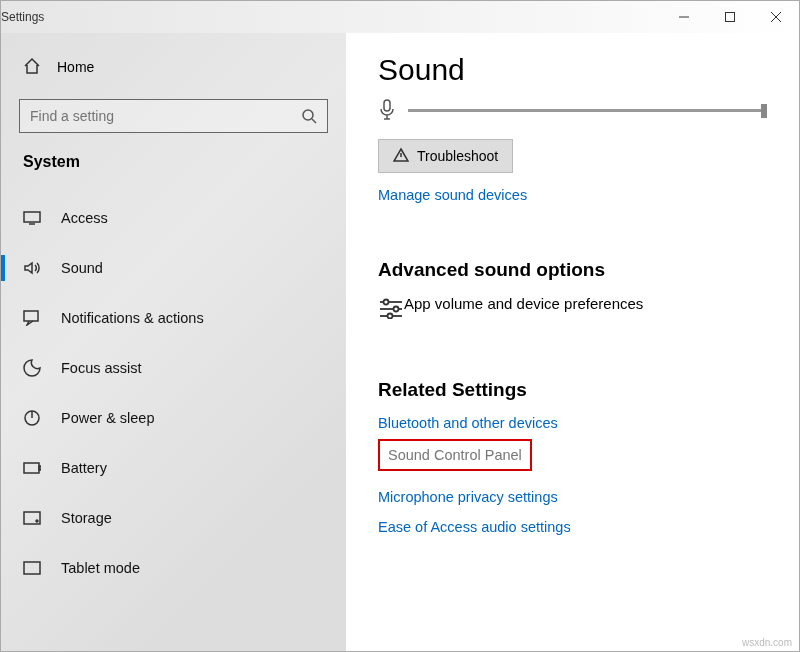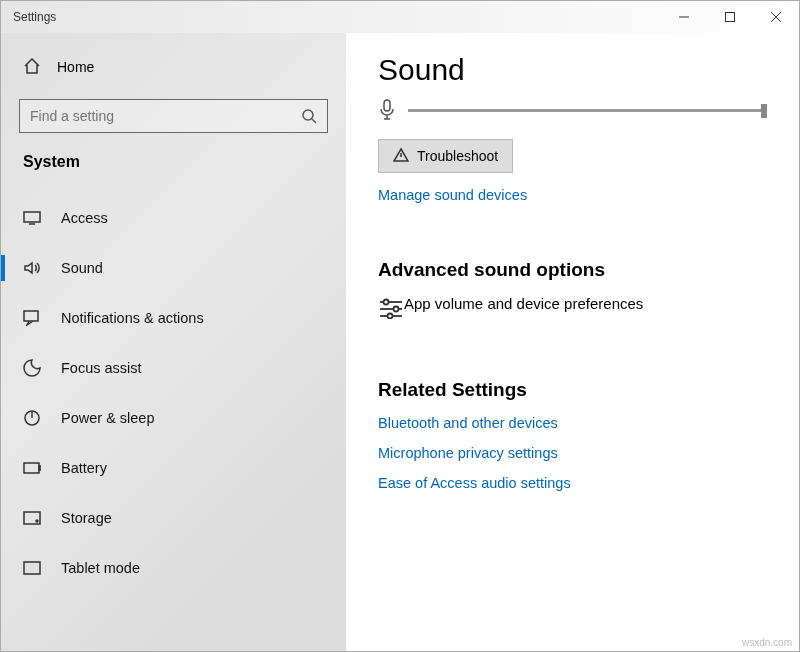--- a/index.html
+++ b/index.html
@@ -20,21 +20,21 @@
       flex-direction: column;
       border: 1px solid #aaa;
     }
     .titlebar {
       display: flex;
       align-items: center;
       height: 32px;
       background: linear-gradient(to right, #e6e6e6, #f2f2f2 50%, #fff);
       font-size: 12px;
       color: #333;
-      padding-left: 12px;
+      padding-left: 0;
     }
     .titlebar .spacer { flex: 1; }
     .titlebar .win-btn {
       width: 46px;
       height: 32px;
       display: flex;
       align-items: center;
       justify-content: center;
       color: #333;
     }
@@ -349,20 +349,21 @@
               <circle cx="12" cy="19" r="2.5" fill="#fff"></circle>
           </svg>
         </span>
         <div>
           <div class="title">App volume and device preferences</div>
         </div>
       </div>
 
       <div class="h2">Related Settings</div>
       <a class="link" style="margin-top:12px">Bluetooth and other devices</a>
+      <a class="link highlighted">Sound Control Panel</a>
       <a class="link">Microphone privacy settings</a>
       <a class="link">Ease of Access audio settings</a>
     </div>
 
   </div>
 </div>
 
 <div class="watermark">wsxdn.com</div>
 
 </body></html>

